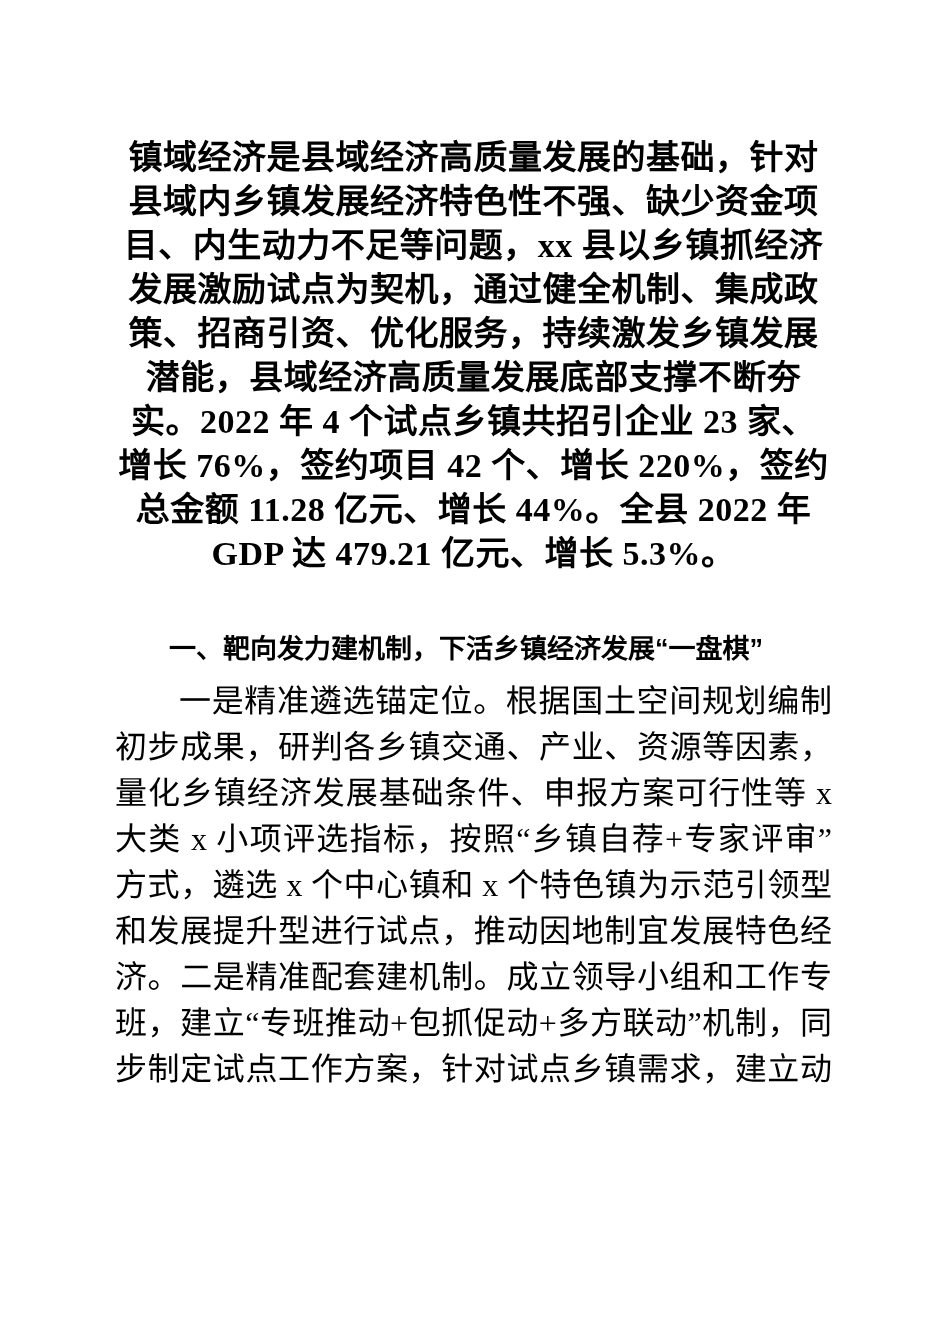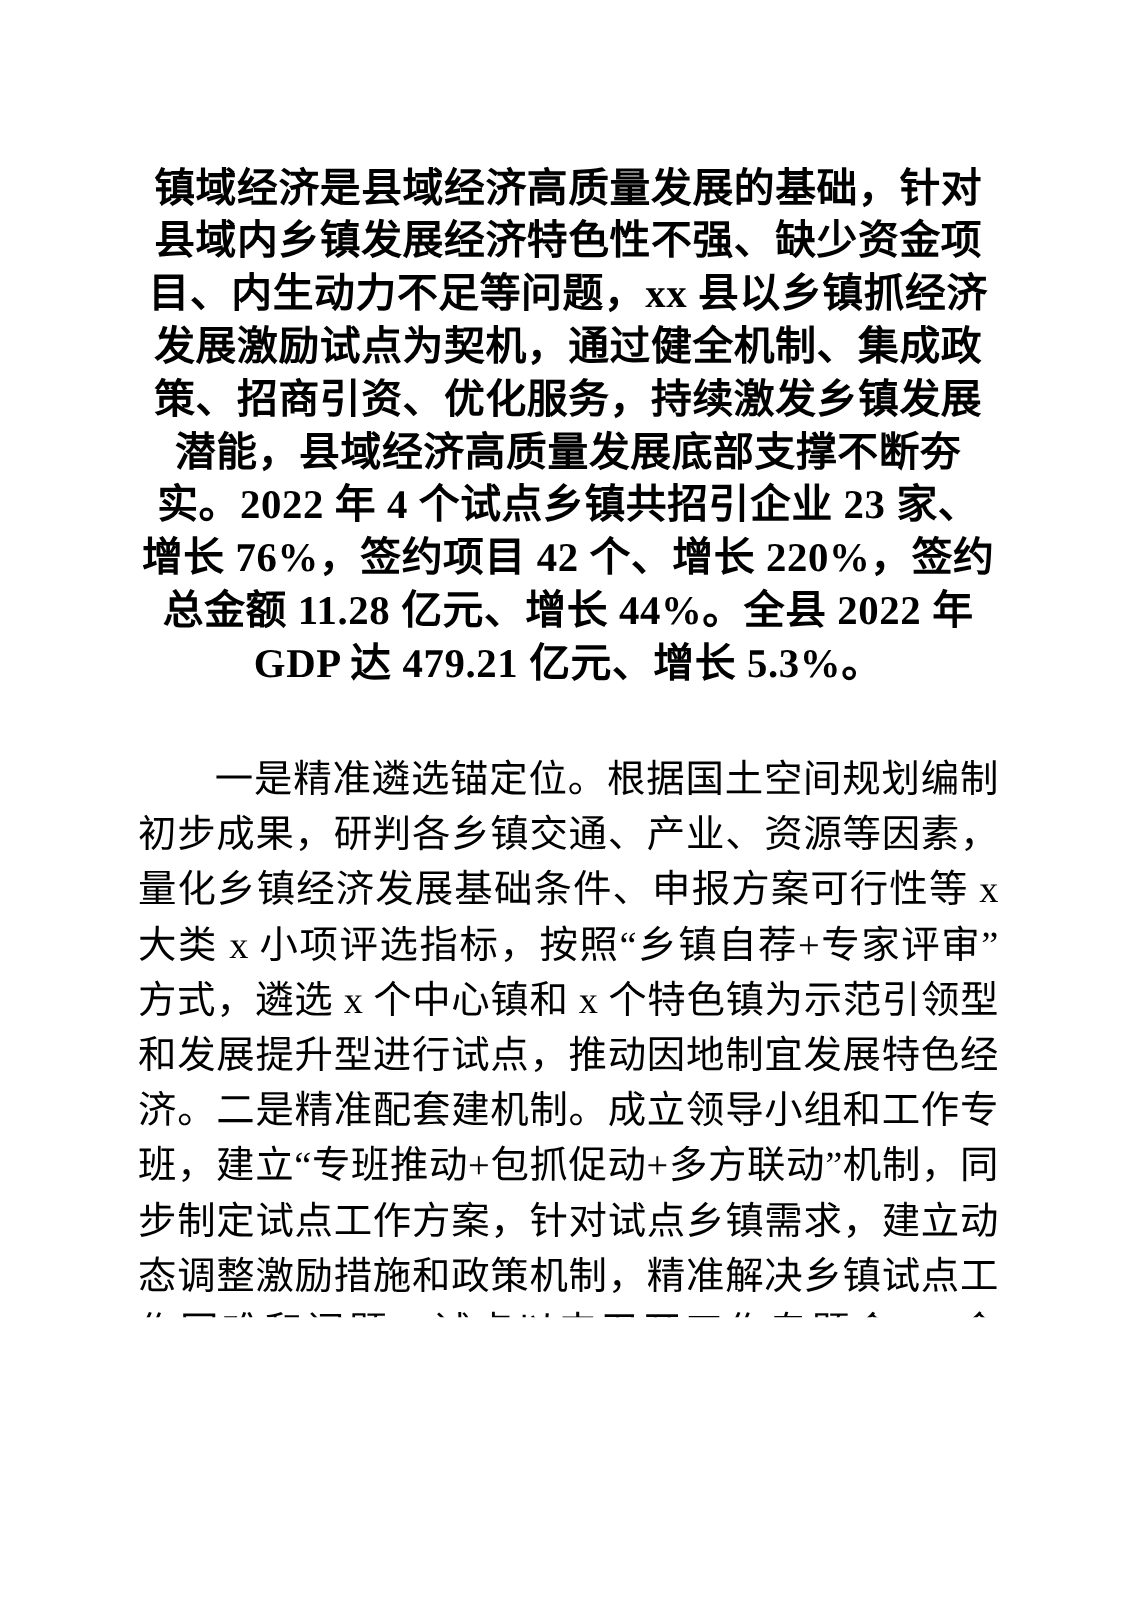--- a/index.html
+++ b/index.html
@@ -46,15 +46,16 @@
     color: #000000;
     margin: 0;
   }
 </style>
 </head>
 <body>
 
 <div class="page">
   <p class="doc-title">镇域经济是县域经济高质量发展的基础，针对县域内乡镇发展经济特色性不强、缺少资金项目、内生动力不足等问题，xx 县以乡镇抓经济发展激励试点为契机，通过健全机制、集成政策、招商引资、优化服务，持续激发乡镇发展潜能，县域经济高质量发展底部支撑不断夯实。2022 年 4 个试点乡镇共招引企业 23 家、增长 76%，签约项目 42 个、增长 220%，签约总金额 11.28 亿元、增长 44%。全县 2022 年 GDP 达 479.21 亿元、增长 5.3%。</p>
 
+  <h2 class="section-heading">一、靶向发力建机制，下活乡镇经济发展“一盘棋”</h2>
 
   <p class="body-paragraph">一是精准遴选锚定位。根据国土空间规划编制初步成果，研判各乡镇交通、产业、资源等因素，量化乡镇经济发展基础条件、申报方案可行性等 x 大类 x 小项评选指标，按照“乡镇自荐+专家评审”方式，遴选 x 个中心镇和 x 个特色镇为示范引领型和发展提升型进行试点，推动因地制宜发展特色经济。二是精准配套建机制。成立领导小组和工作专班，建立“专班推动+包抓促动+多方联动”机制，同步制定试点工作方案，针对试点乡镇需求，建立动态调整激励措施和政策机制，精准解决乡镇试点工作困难和问题，试点以来召开工作专题会 xx 余次，研究解决试点工作困难问题。三是精准考核提干劲。建立试点专项考核体系，围绕招商引资、项目建设、企业培育制定 x 项考核</p>
 </div>
 
 </body></html>

